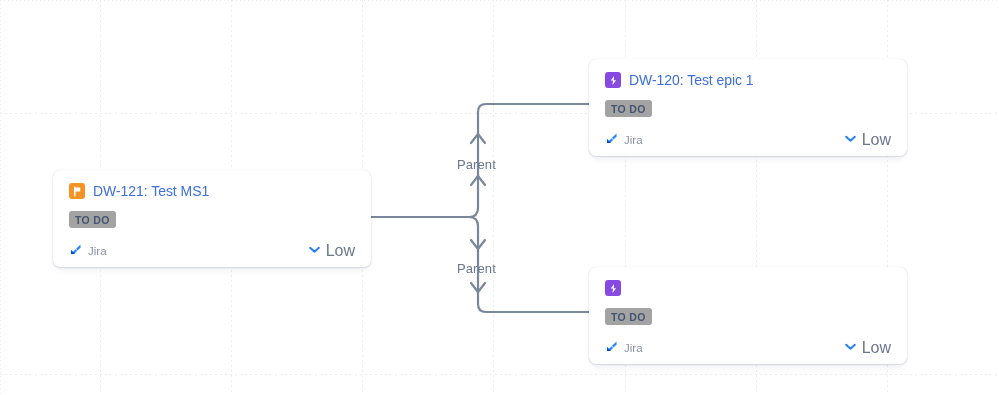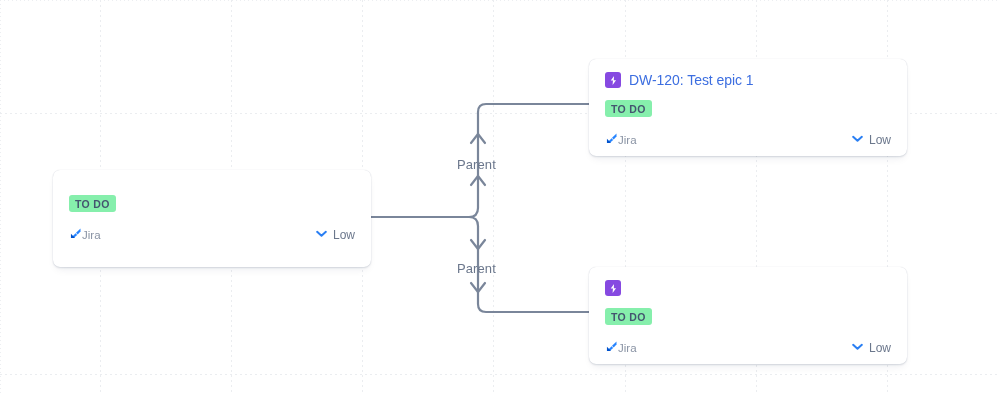--- a/index.html
+++ b/index.html
@@ -87,54 +87,55 @@
     font-size: 14px;
     color: #3c6ee0;
     font-family: "Liberation Sans", sans-serif;
     white-space: nowrap;
     letter-spacing: -.05px;
   }
 
   .status-badge {
     display: inline-block;
     margin-top: 12px;
-    background: #86efac;
+    background: #a3a3a3;
     color: #44546f;
     font-size: 10.5px;
     font-weight: bold;
     letter-spacing: .35px;
     padding: 3px 6px 2px 6px;
     border-radius: 3px;
     line-height: 12px;
   }
 
   .card-footer {
     display: flex;
     align-items: center;
     justify-content: space-between;
     margin-top: 14px;
   }
 
   .source {
     display: flex;
     align-items: center;
+    gap: 6px;
     justify-content: space-between;
   }
   .source-label {
     font-size: 11.5px;
     color: #8993a4;
   }
 
   .priority {
     display: flex;
     align-items: center;
     gap: 5px;
   }
   .priority-label {
-    font-size: 12px;
+    font-size: 16px;
     color: #6b778c;
   }
 </style>
 </head>
 <body>
 
 <div id="canvas">
 
   <div>
     <div class="grid-v" style="left:100px"></div>
@@ -163,20 +164,29 @@
 
       <path d="M471,240 L478,249 L485,240"></path>
       <path d="M471,283 L478,292 L485,283"></path>
     </g>
   </svg>
 
   <div class="edge-label" style="left:457px; top:157px;">Parent</div>
   <div class="edge-label" style="left:457px; top:261px;">Parent</div>
 
   <div class="card" style="left:53px; top:170px; width:318px; height:97px;">
+    <div class="card-title-row">
+      <span class="type-icon milestone">
+        <svg width="11" height="11" viewBox="0 0 12 12" xmlns="http://www.w3.org/2000/svg">
+          <path d="M3 1.3 L3 10.7" stroke="#ffffff" stroke-width="1.7" stroke-linecap="round"></path>
+          <path d="M3.2 1.6 L9 1.6 L9 6.1 L3.2 6.1 Z" fill="#ffffff"></path>
+        </svg>
+      </span>
+      <span class="card-title">DW-121: Test MS1</span>
+    </div>
     <div class="status-badge">TO DO</div>
     <div class="card-footer">
       <div class="source">
         <span>
           <svg width="13" height="13" viewBox="0 0 14 14" xmlns="http://www.w3.org/2000/svg">
             <path d="M12.4 1.5 L7.6 6.3 L9.3 8.0 L12.4 4.9 Z" fill="#2684ff"></path>
             <path d="M7.1 6.8 L2.3 11.6 L5.4 11.6 L8.8 8.5 Z" fill="#2684ff"></path>
             <path d="M2.1 7.4 L2.1 11.9 L6.5 11.9 Z" fill="#0052cc"></path>
           </svg>
         </span>

